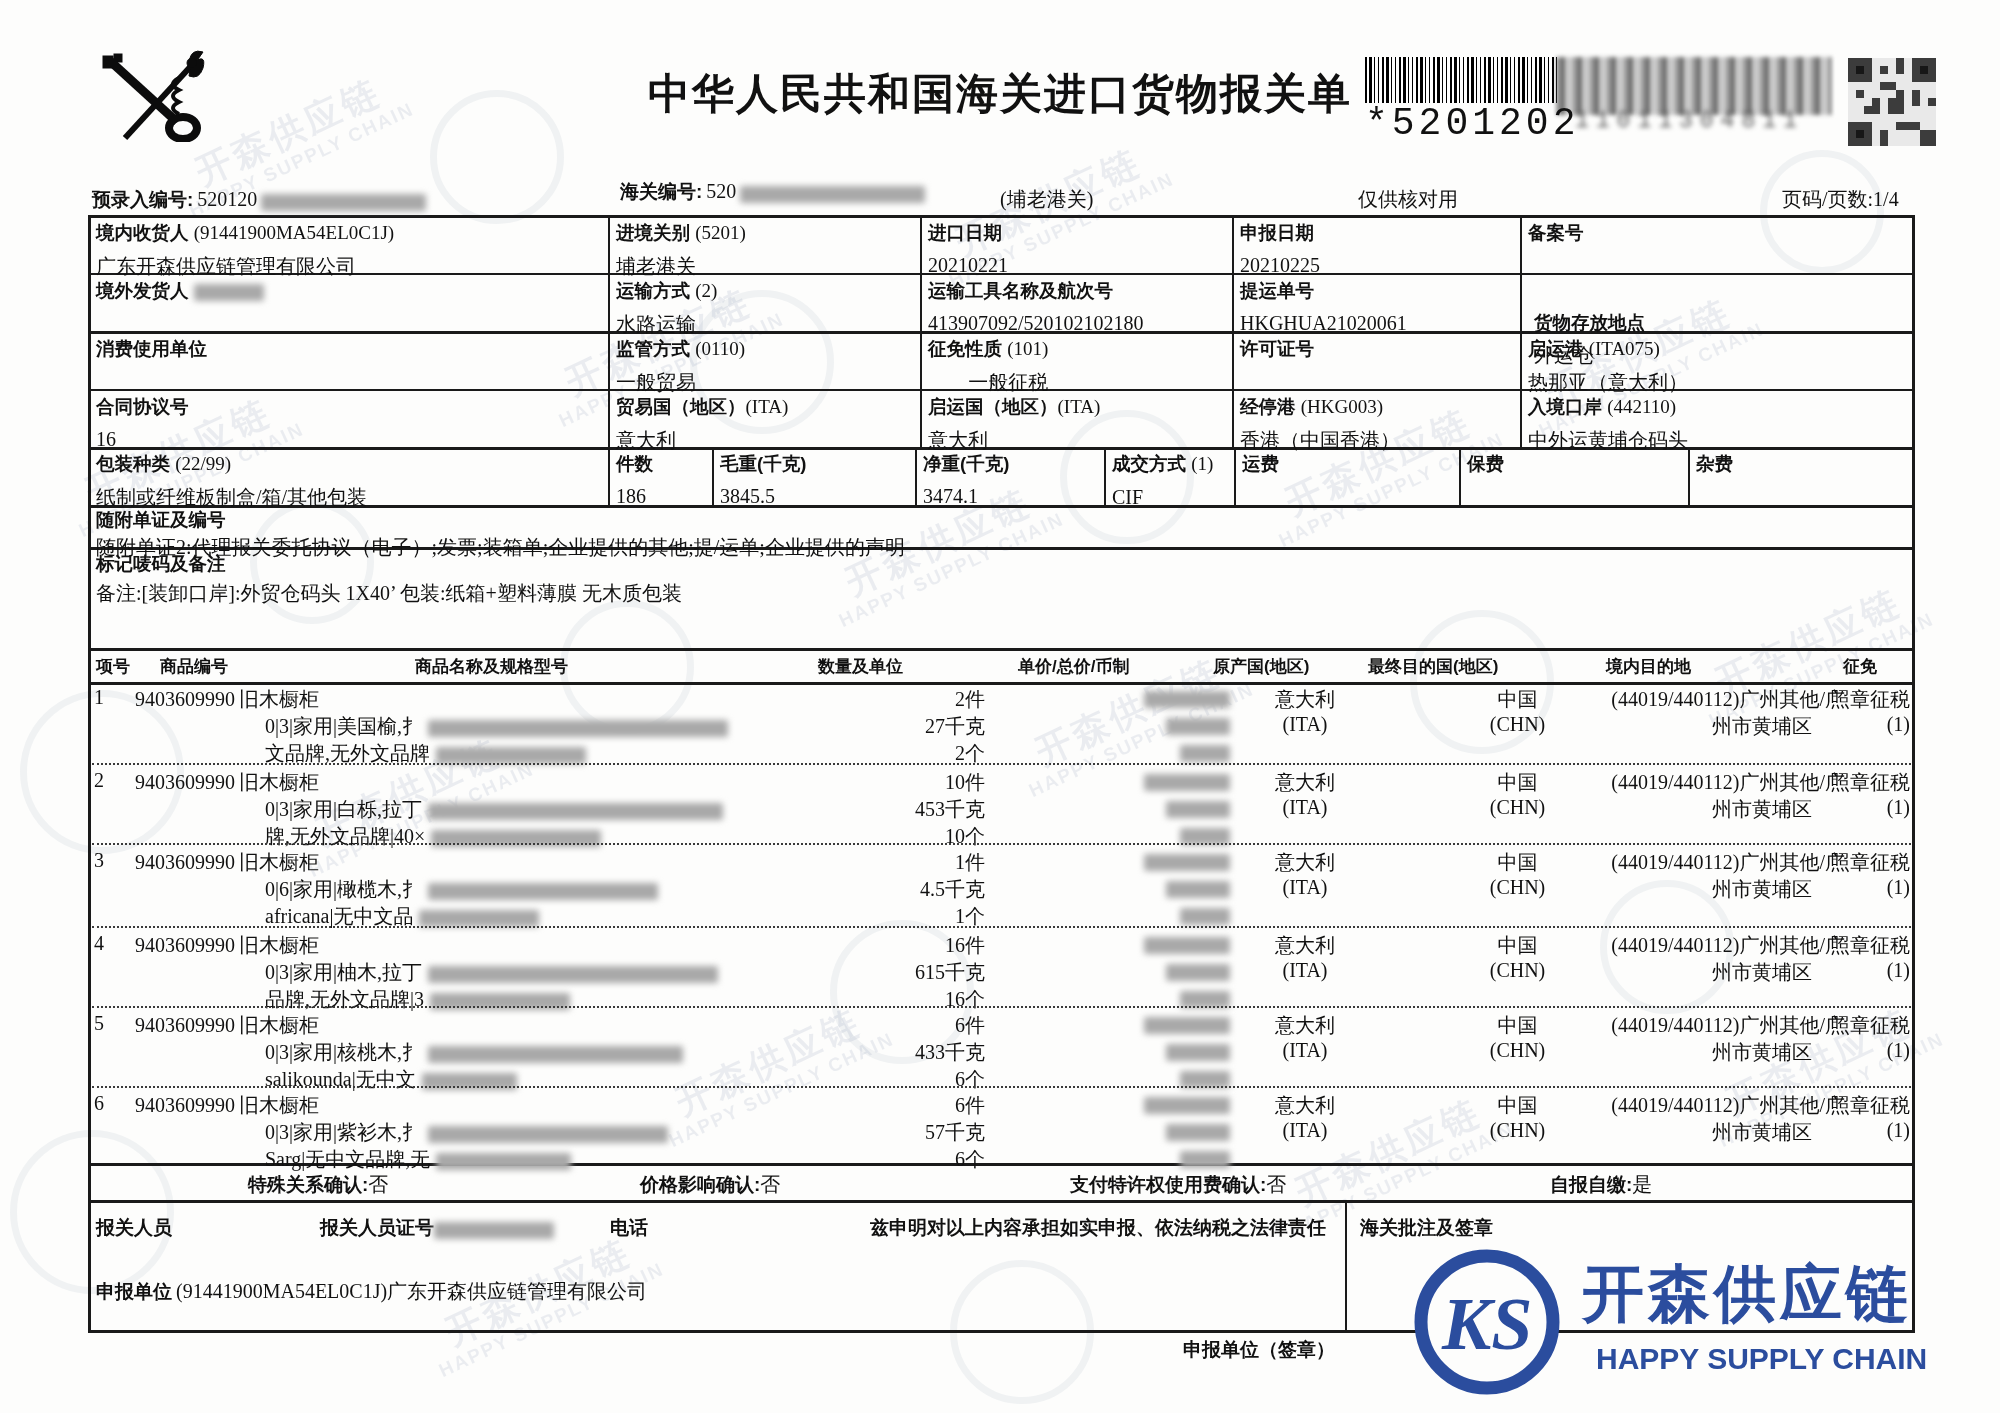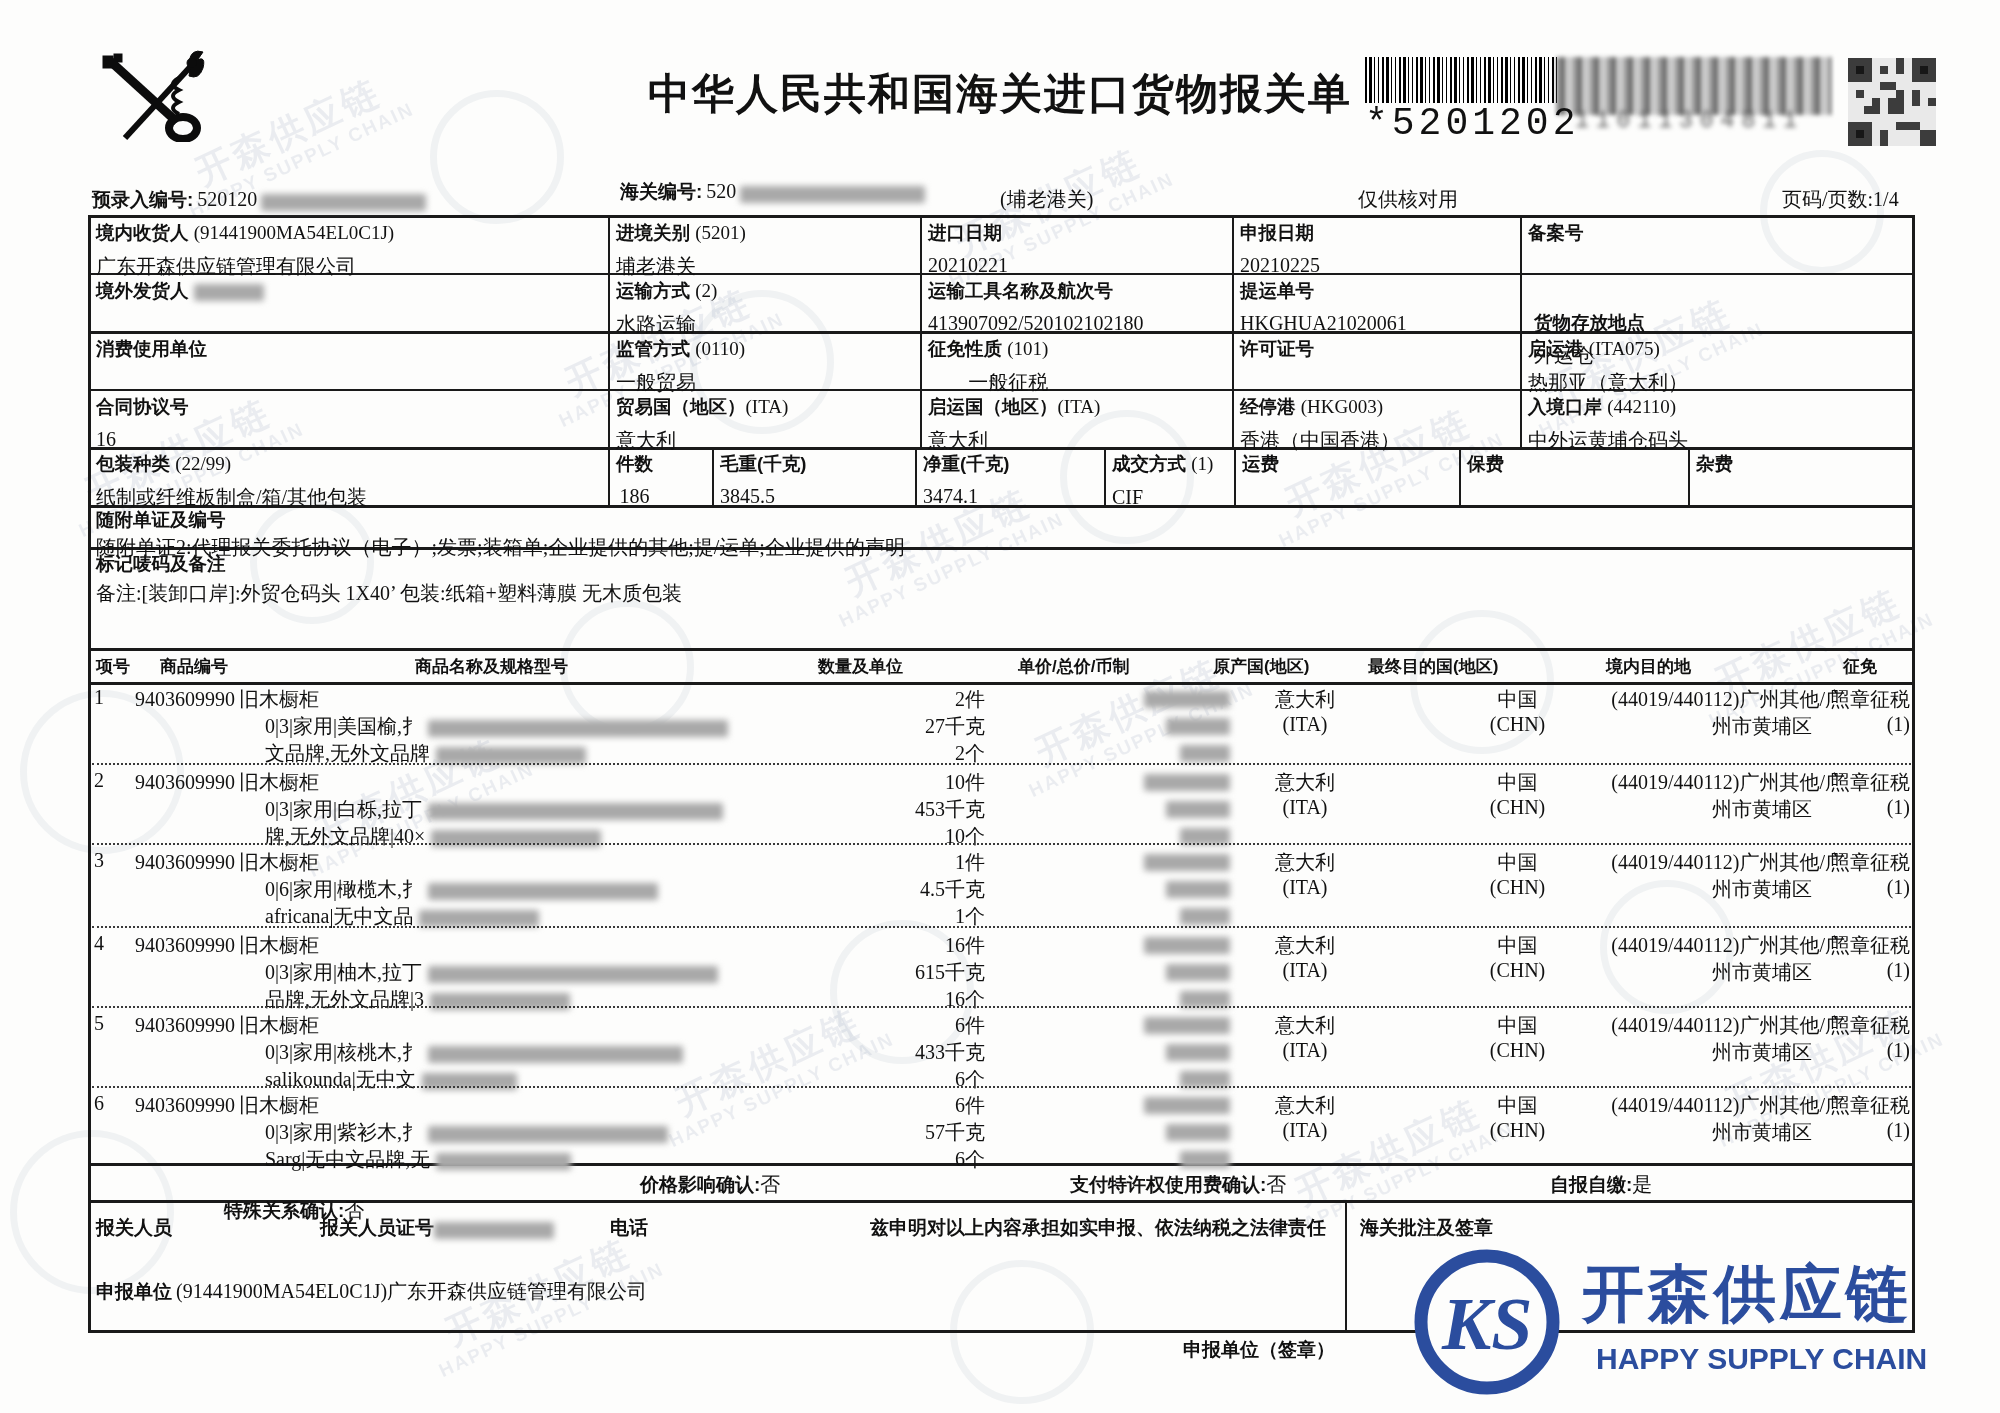--- a/index.html
+++ b/index.html
@@ -309,21 +309,21 @@
   </div>
   <div class="cell" style="left:1528px;top:395px;">
     <div class="cl"><span>入境口岸</span> <span class="code">(442110)</span></div>
     <div class="cv">中外运黄埔仓码头</div>
   </div>
 
   <div class="cell" style="left:96px;top:452px;">
     <div class="cl"><span>包装种类</span> <span class="code">(22/99)</span></div>
     <div class="cv">纸制或纤维板制盒/箱/其他包装</div>
   </div>
-  <div class="cell" style="left:616px;top:452px;text-align:center;">
+  <div class="cell" style="left:616px;top:452px;">
     <div class="cl">件数</div>
     <div class="cv">186</div>
   </div>
   <div class="cell" style="left:720px;top:452px;">
     <div class="cl">毛重(千克)</div>
     <div class="cv">3845.5</div>
   </div>
   <div class="cell" style="left:923px;top:452px;">
     <div class="cl">净重(千克)</div>
     <div class="cv">3474.1</div>
@@ -482,21 +482,21 @@
       <span class="it l2 origin">(ITA)</span>
       <span class="it l1 dest">中国</span>
       <span class="it l2 dest">(CHN)</span>
       <span class="it l1 dom1">(44019/440112)广州其他/广</span>
       <span class="it l2 dom2">州市黄埔区</span>
       <span class="it l1 duty">照章征税</span>
       <span class="it l2 duty">(1)</span>
     </div>
     </div>
 
-  <div class="conf" style="left:224px;margin-top:26px;">
+  <div class="conf" style="left:248px;">
     <span class="pl">特殊关系确认:</span><span>否</span>
   </div>
   <div class="conf" style="left:640px;">
     <span class="pl">价格影响确认:</span><span>否</span>
   </div>
   <div class="conf" style="left:1070px;">
     <span class="pl">支付特许权使用费确认:</span><span>否</span>
   </div>
   <div class="conf" style="left:1550px;">
     <span class="pl">自报自缴:</span><span>是</span>

